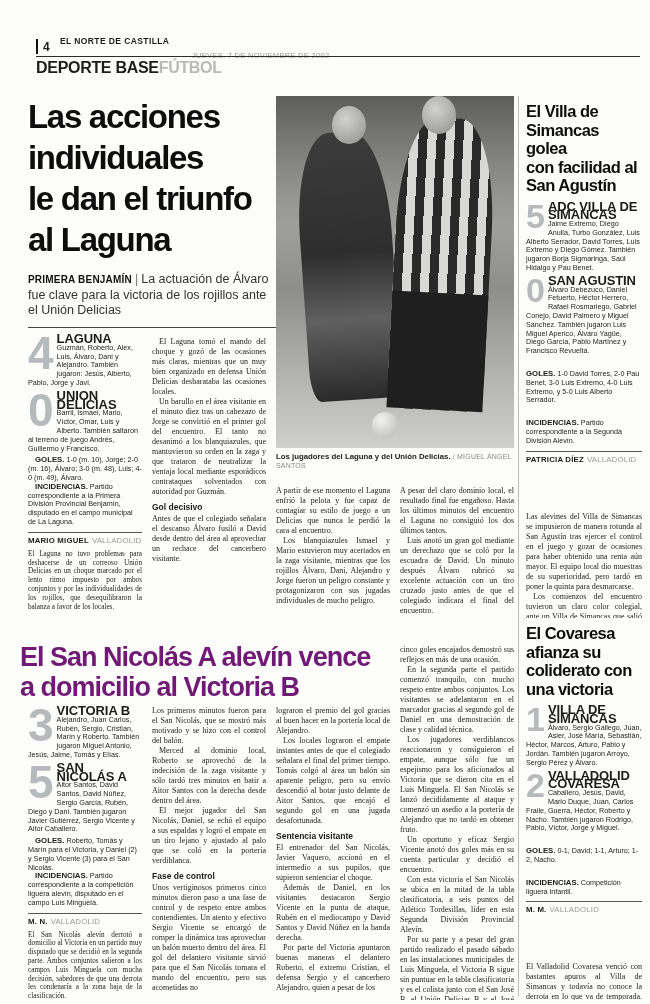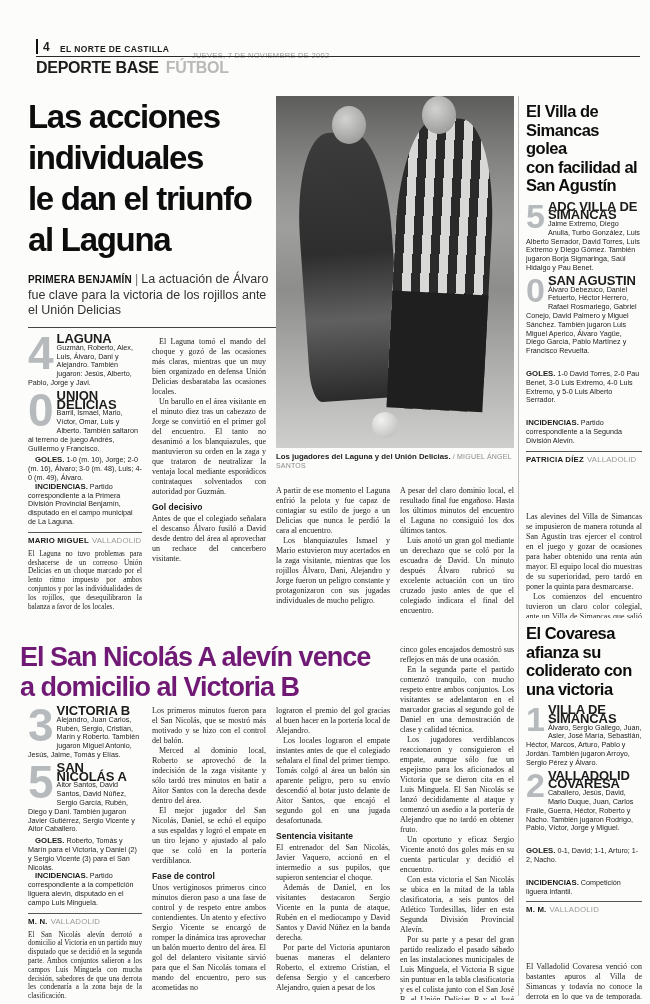--- a/index.html
+++ b/index.html
@@ -1,25 +1,25 @@
 <!DOCTYPE html>
 <html><head>
 <meta charset="utf-8">
 <style>
   html,body{margin:0;padding:0;background:#e8e8e6;}
   .page{position:relative;width:650px;height:1004px;background:#fcfcfa;overflow:hidden;
         font-family:"Liberation Serif",serif;color:#1c1c1c;}
   
   .hdr-tick{position:absolute;left:36px;top:39px;width:2px;height:15px;background:#111;}
   .hdr-num{position:absolute;left:43px;top:40px;font:bold 12px "Liberation Sans",sans-serif;}
-  .hdr-mast{position:absolute;left:60px;top:44px;font:bold 8.5px "Liberation Sans",sans-serif;letter-spacing:.4px;}
+  .hdr-mast{position:absolute;left:60px;top:36px;font:bold 8.5px "Liberation Sans",sans-serif;letter-spacing:.4px;}
   .hdr-date{position:absolute;left:192px;top:51px;font:7.5px "Liberation Sans",sans-serif;color:#9a9a9a;letter-spacing:.3px;}
   .hdr-rule{position:absolute;left:36px;top:56px;width:604px;height:1px;background:#2b2b2b;}
   .sec-title{position:absolute;left:36px;top:59px;font:bold 16px "Liberation Sans",sans-serif;letter-spacing:-.3px;}
-  .sec-sub{color:#b9b9b9;margin-left:7px;}
+  .sec-sub{color:#b9b9b9;}
   
   .lead-hl{position:absolute;left:28px;top:96px;width:252px;
            font:bold 33px/41px "Liberation Sans",sans-serif;letter-spacing:-1.3px;color:#0d0d0d;}
   .standfirst{position:absolute;left:28px;top:272px;width:248px;font:12.5px/15.5px "Liberation Sans",sans-serif;
               color:#333;border-bottom:1px solid #444;padding-bottom:8px;}
   .kicker{font-weight:bold;font-size:10px;letter-spacing:.2px;color:#111;}
   .ksep{color:#777;padding:0 3px;}
   .second-hl{position:absolute;left:20px;top:642px;width:378px;
              font:bold 27px/30px "Liberation Sans",sans-serif;letter-spacing:-1px;color:#701a75;}
   .side-hl{font:bold 16.5px/18.5px "Liberation Sans",sans-serif;letter-spacing:-.5px;color:#0d0d0d;margin:0 0 7px 0;}

